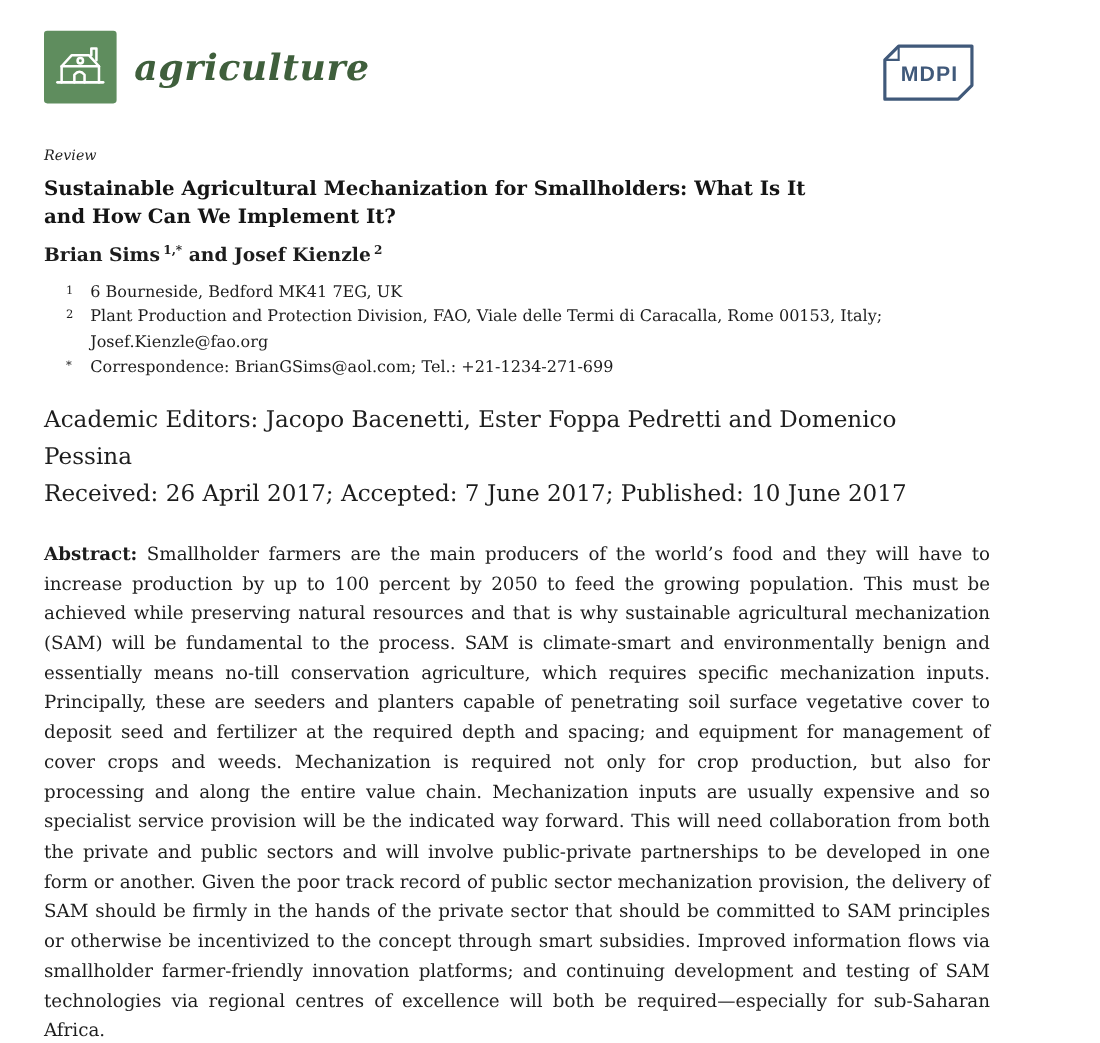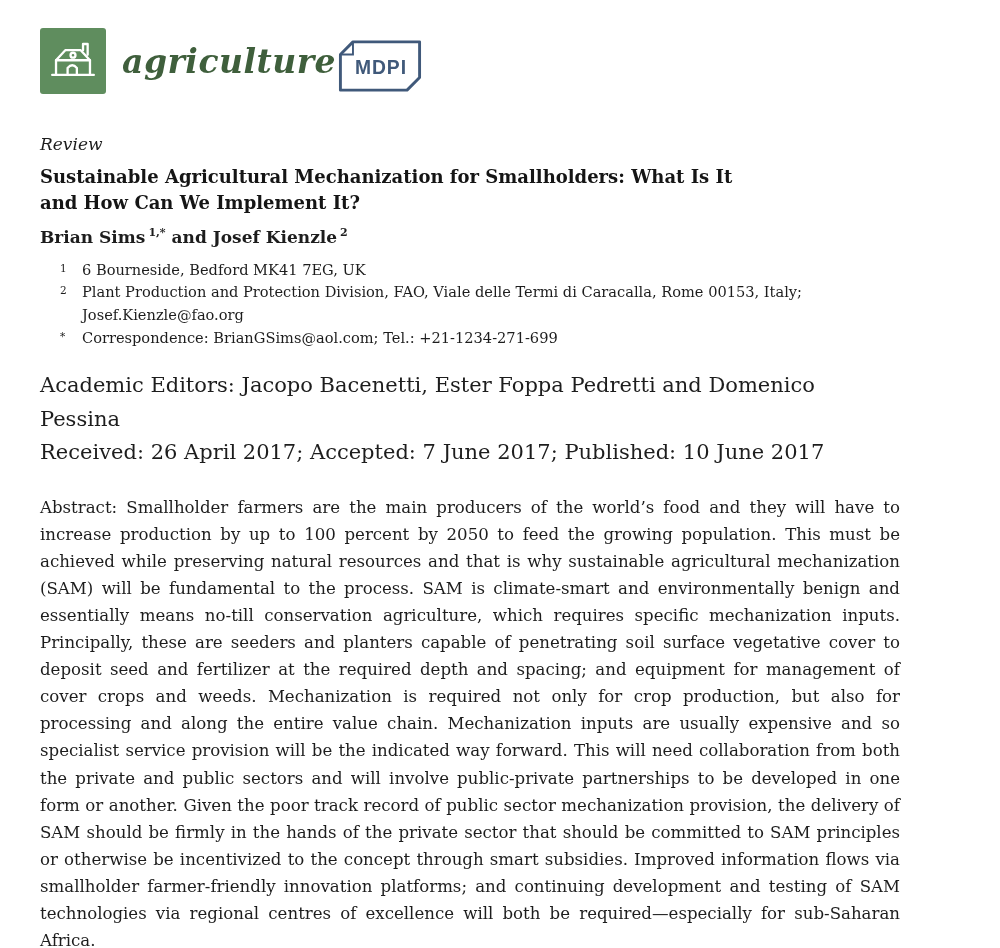--- a/index.html
+++ b/index.html
@@ -14,21 +14,21 @@
     color: #1d1d1d;
     overflow: hidden;
   }
   .page {
     width: 860px;
     padding: 28px 0 0 40px;
   }
   
   .header {
     display: flex;
-    justify-content: flex-start;
+    justify-content: space-between;
     align-items: flex-start;
   }
   .brand {
     display: flex;
     align-items: center;
     gap: 16px;
   }
   .logo-square {
     width: 66px;
     height: 66px;
@@ -45,21 +45,21 @@
     color: #3f5f3c;
     letter-spacing: 0.5px;
   }
   .mdpi-logo {
     margin-top: 10px;
     margin-right: 12px;
   }
   
   .article-type {
     margin-top: 36px;
-    font-size: 17px;
+    font-size: 13px;
     font-style: italic;
   }
   .article-title {
     margin: 10px 0 0 0;
     max-width: 730px;
     font-size: 18px;
     font-weight: bold;
     line-height: 1.45;
     color: #151515;
   }
@@ -99,21 +99,21 @@
     line-height: 1.6;
   }
   
   .abstract {
     margin-top: 24px;
     font-size: 16.6px;
     line-height: 1.63;
     text-align: justify;
   }
   .abstract .label {
-    font-weight: normal;
+    font-weight: bold;
   }
 </style>
 </head>
 <body>
 
 <div class="page">
 
   <div class="header">
     <div class="brand">
       <div class="logo-square">

